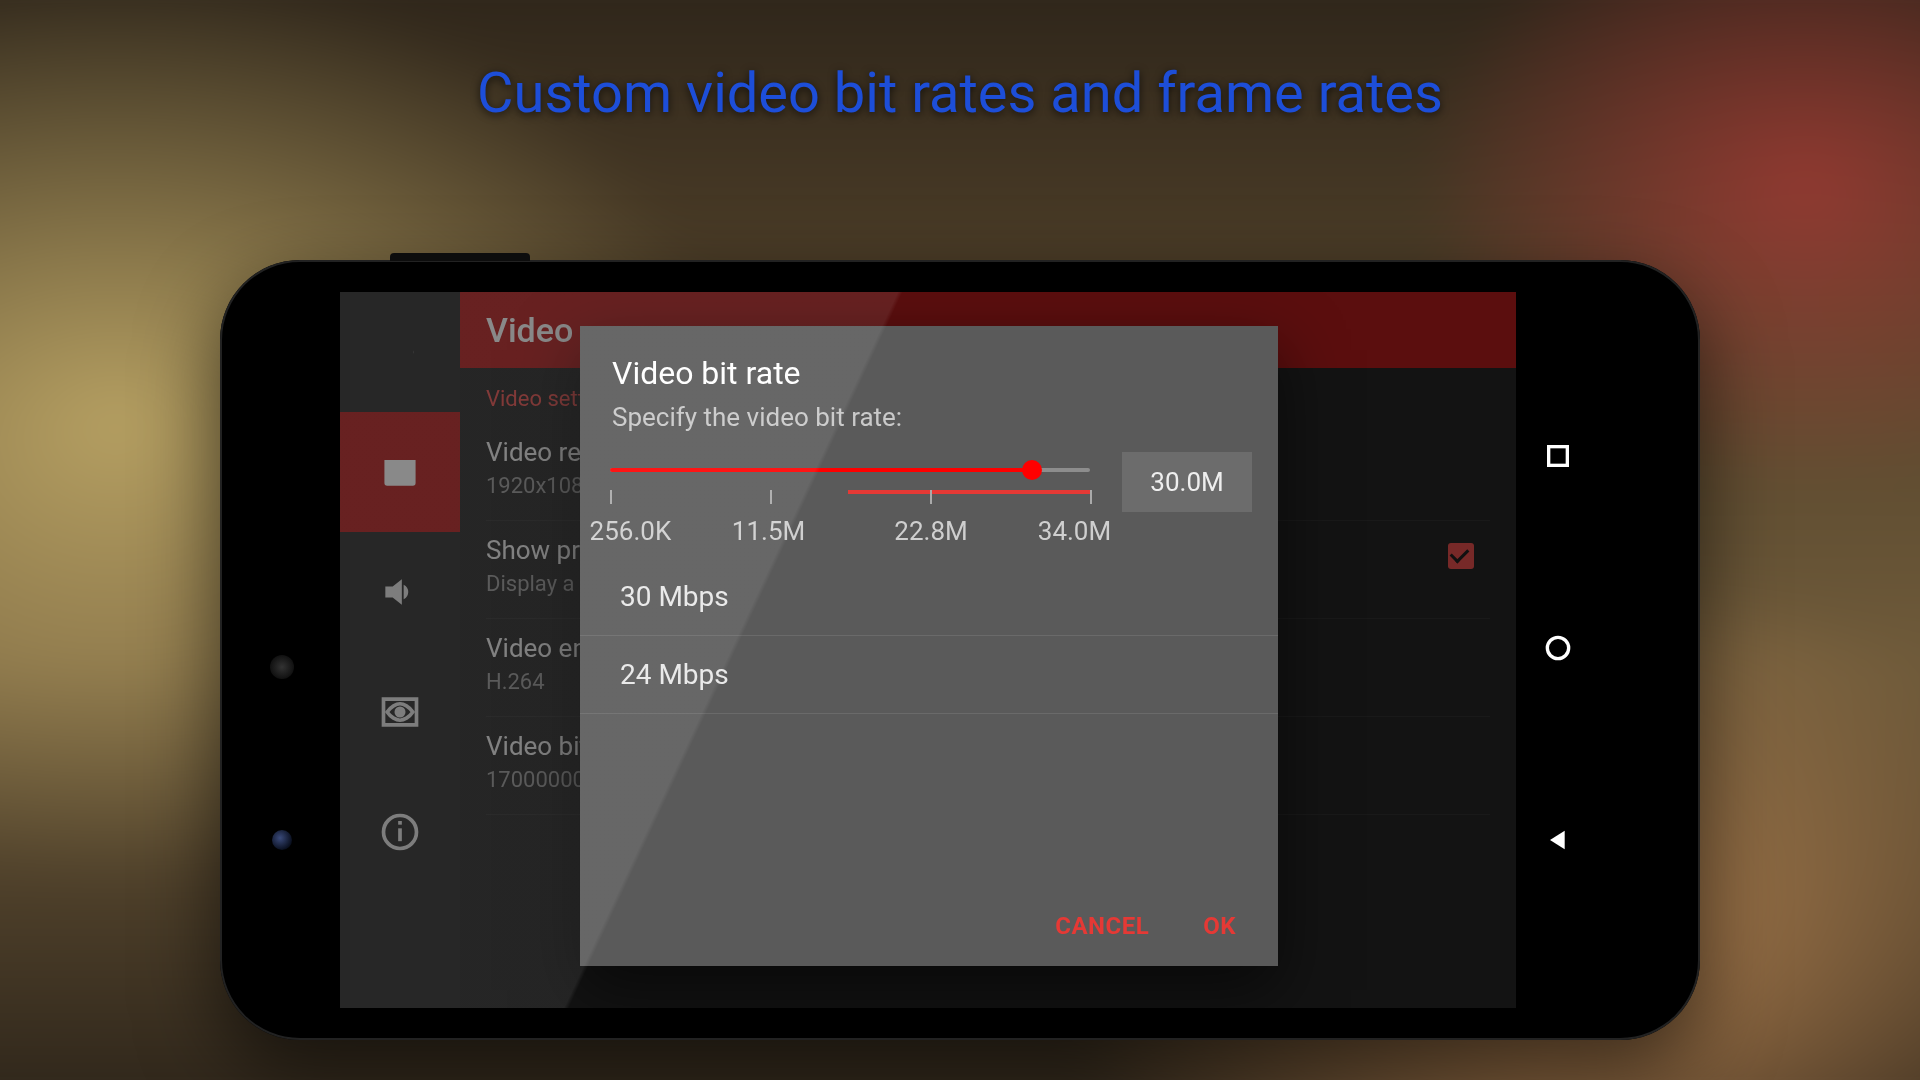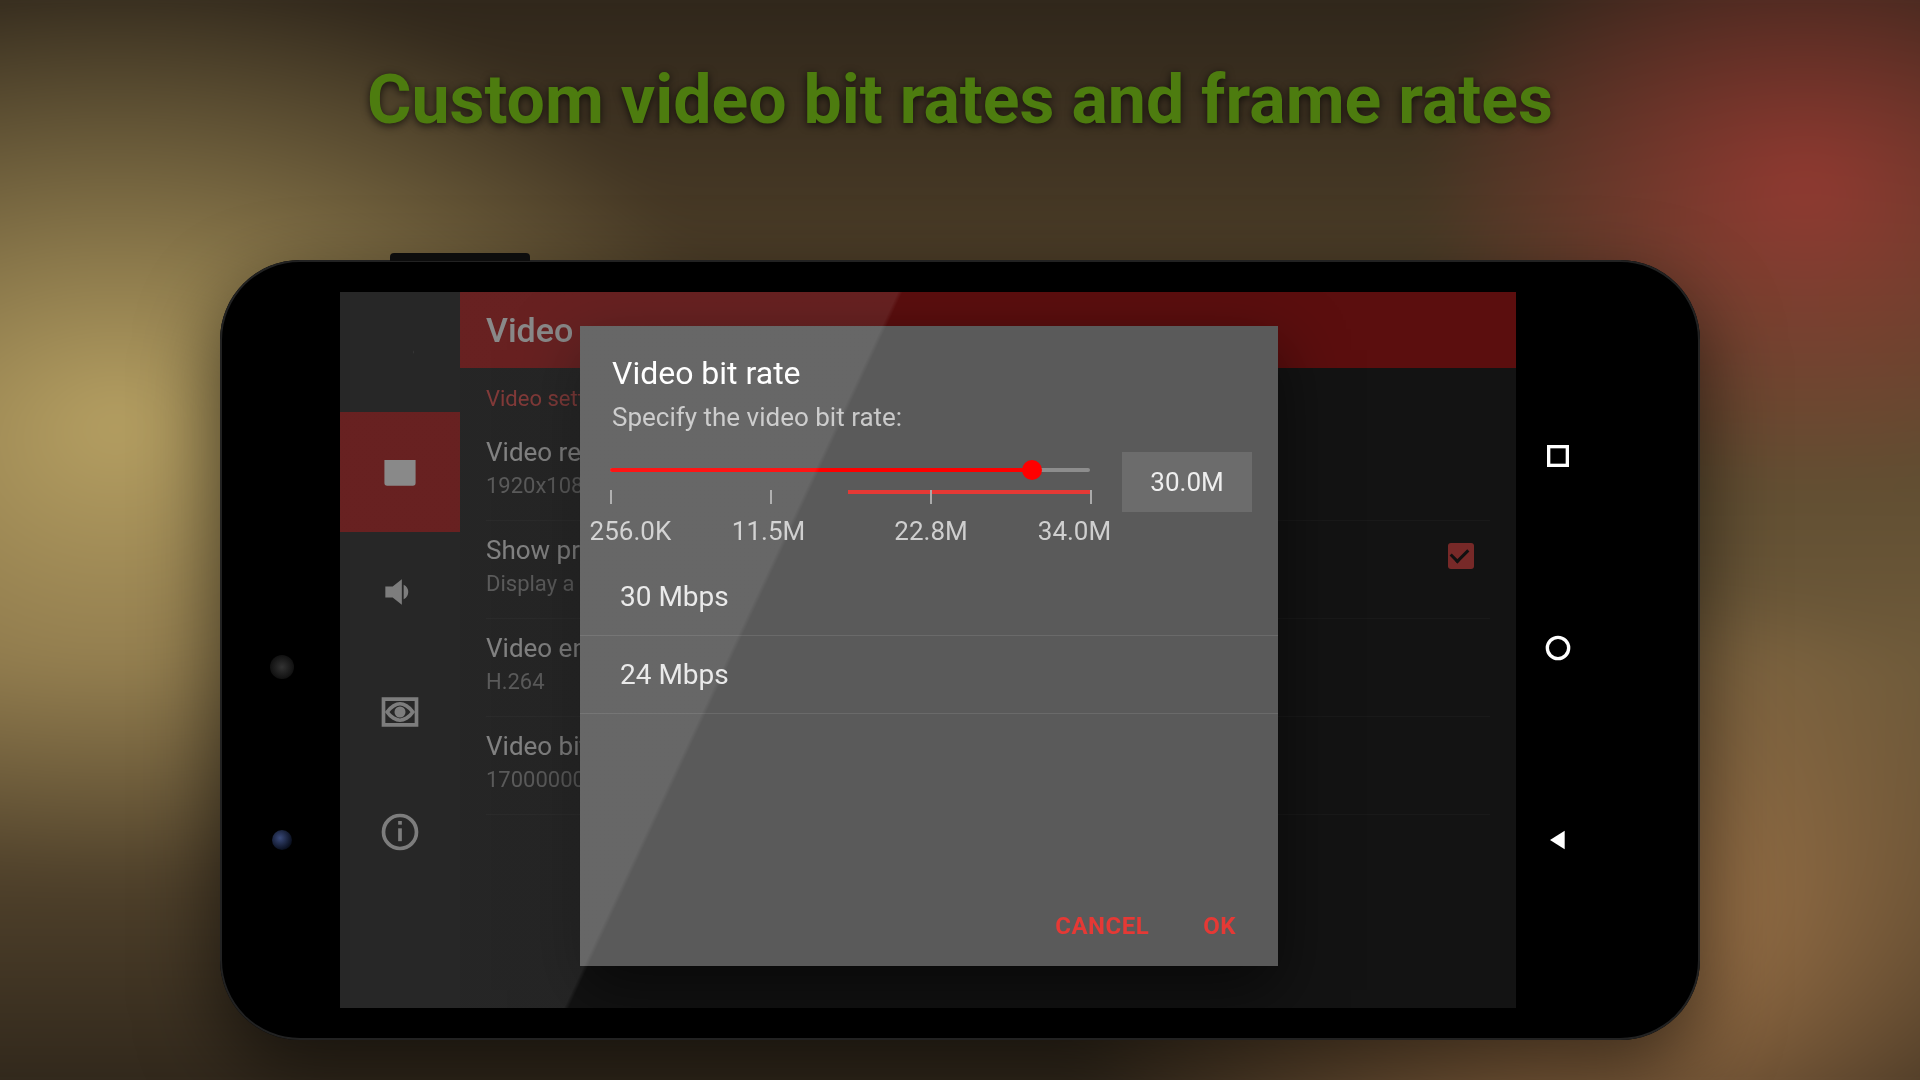--- a/index.html
+++ b/index.html
@@ -13,23 +13,23 @@
       radial-gradient(700px 500px at 80% 85%, rgba(255,180,110,0.55), transparent 70%),
       radial-gradient(500px 400px at 90% 20%, rgba(210,60,60,0.55), transparent 70%),
       linear-gradient(180deg, #2a2218 0%, #5c4a2f 40%, #6e5a3a 60%, #2a2218 100%);
     filter: blur(22px);
     transform: scale(1.1);
   }
 
   .headline {
     position: absolute; top: 60px; left: 0; right: 0;
     text-align: center;
-    color: #4d7c0f;
-    font-size: 68px;
-    font-weight: 700;
+    color: #1d4ed8;
+    font-size: 56px;
+    font-weight: 400;
     text-shadow: 0 2px 8px rgba(0,0,0,0.7);
   }
 
   
   .phone {
     position: absolute;
     left: 220px; top: 260px;
     width: 1480px; height: 780px;
     background: #000;
     border-radius: 80px;

